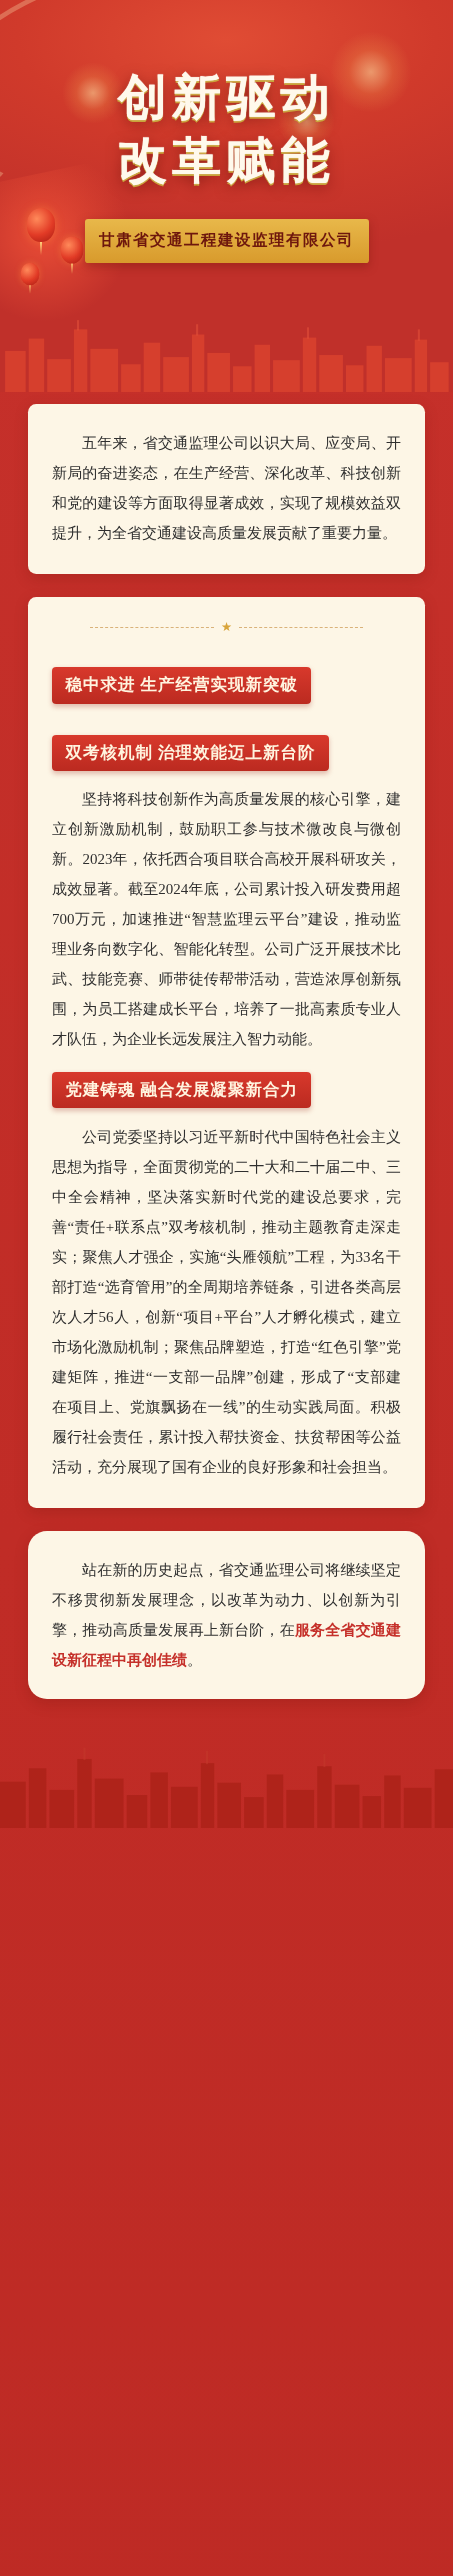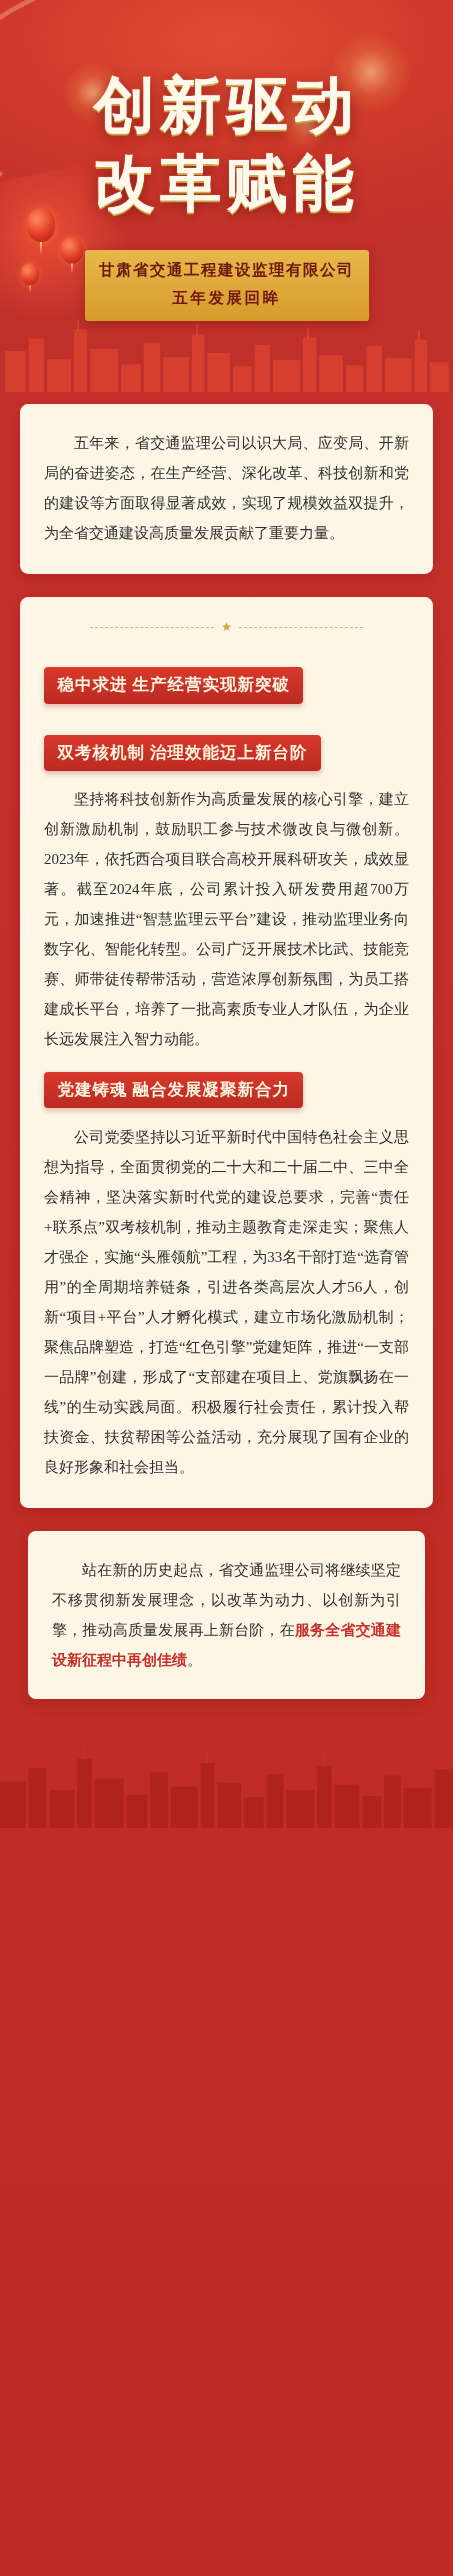--- a/index.html
+++ b/index.html
@@ -106,21 +106,21 @@
 
   .title-block {
     position: relative;
     z-index: 6;
     padding-top: 67px;
     text-align: center;
   }
   .main-title {
     font-family: "Liberation Serif", serif;
     font-weight: bold;
-    font-size: 61px;
+    font-size: 49px;
     line-height: 1.28;
     letter-spacing: 5.2px;
     color: #fff9ec;
     text-shadow:
       0 0 1px #fff,
       0 2.1px 0 #c9a23a,
       0 4.1px 13.4px rgba(90,10,6,0.55);
   }
   .subtitle-box {
     margin: 27px auto 0;
@@ -152,21 +152,21 @@
     position: absolute;
     left: 0; right: 0; bottom: 0;
     height: 77px;
     z-index: 4;
   }
 
   
   .content {
     position: relative;
     z-index: 5;
-    padding: 0 20px 0;
+    padding: 0 28px 0;
   }
   .card {
     background: #fdf6e6;
     border-radius: 8.2px;
     padding: 24px 24px 26px;
     margin-bottom: 23px;
     box-shadow: 0 4.1px 13.4px rgba(110,20,10,0.22);
   }
   .card.first { margin-top: 12.4px; }
   .para {
@@ -206,21 +206,21 @@
     margin: 17.5px 0 13.4px;
     box-shadow: 0 2.1px 5.2px rgba(150,35,25,0.28);
   }
   .sec-title.first-title { margin-top: 16px; }
 
   .hl { color: #c5302a; font-weight: bold; }
 
   
   .footer-card {
     background: #fdf6e6;
-    border-radius: 8px;
+    border-radius: 19px;
     padding: 24px;
     margin: 0 28px 0;
     box-shadow: 0 4.1px 13.4px rgba(110,20,10,0.22);
   }
   .footer-space {
     height: 129px;
     position: relative;
   }
   .footer-city {
     position: absolute;
@@ -247,21 +247,20 @@
     <div class="ribbon-left"></div>
     <div class="lantern l1"></div>
     <div class="lantern l2"></div>
     <div class="lantern l3"></div>
 
     <div class="title-block">
       <div class="main-title">创新驱动</div>
       <div class="main-title">改革赋能</div>
       <div class="subtitle-box">
         <div class="l1">甘肃省交通工程建设监理有限公司</div>
-        <div class="l2">五年发展回眸</div>
       </div>
     </div>
 
     <svg class="city" viewBox="0 0 880 150" preserveAspectRatio="none">
       <g fill="#d8402e" opacity="0.95">
         <rect x="10" y="70" width="40" height="80"></rect>
         <rect x="56" y="46" width="30" height="104"></rect>
         <rect x="92" y="86" width="46" height="64"></rect>
         <rect x="144" y="28" width="26" height="122"></rect>
         <rect x="176" y="66" width="54" height="84"></rect>

